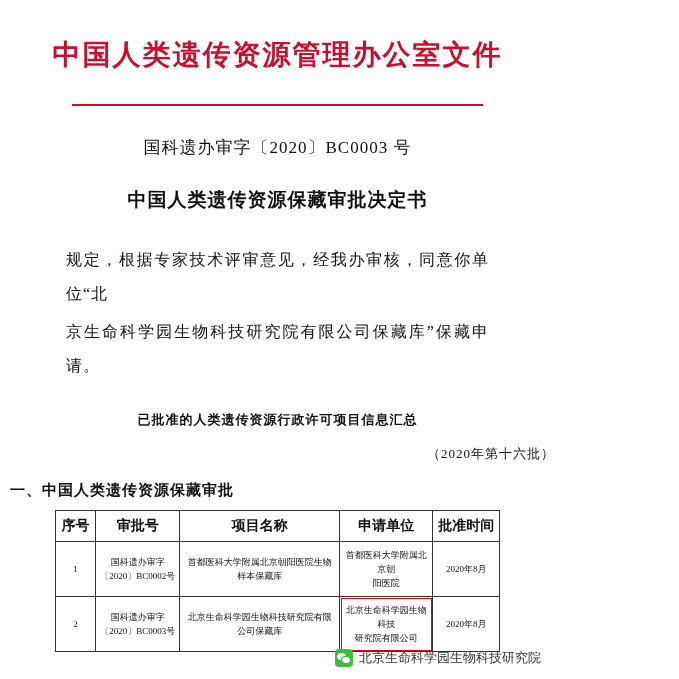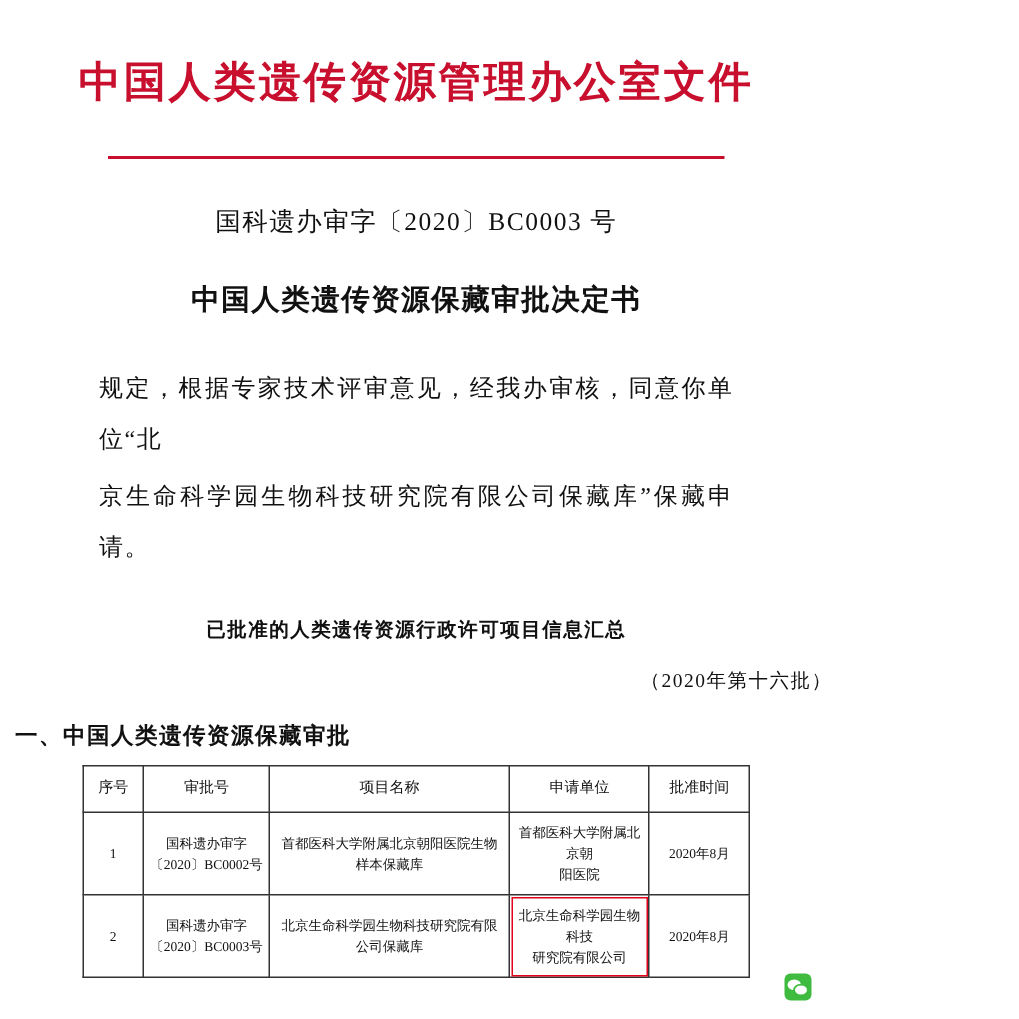--- a/index.html
+++ b/index.html
@@ -110,23 +110,23 @@
     color: #111;
   }
   table.info th, table.info td {
     border: 1px solid #333;
     text-align: center;
     vertical-align: middle;
     padding: 4px 3px;
     line-height: 14px;
   }
   table.info th {
-    font-weight: normal;
+    font-weight: bold;
     height: 22px;
-    font-size: 10px;
+    font-size: 14px;
   }
   table.info td {
     height: 46px;
   }
   .col-no    { width: 9%; }
   .col-code  { width: 19%; }
   .col-name  { width: 36%; }
   .col-org   { width: 21%; }
   .col-date  { width: 15%; }
 
@@ -241,15 +241,16 @@
             <span>研究院有限公司</span>
           </td>
           <td>2020年8月</td>
         </tr>
       </tbody>
     </table>
   </div>
 
   <div class="footer-brand">
     <span class="wechat-badge"></span>
+    <span>北京生命科学园生物科技研究院</span>
   </div>
 
 </div>
 
 </body></html>

